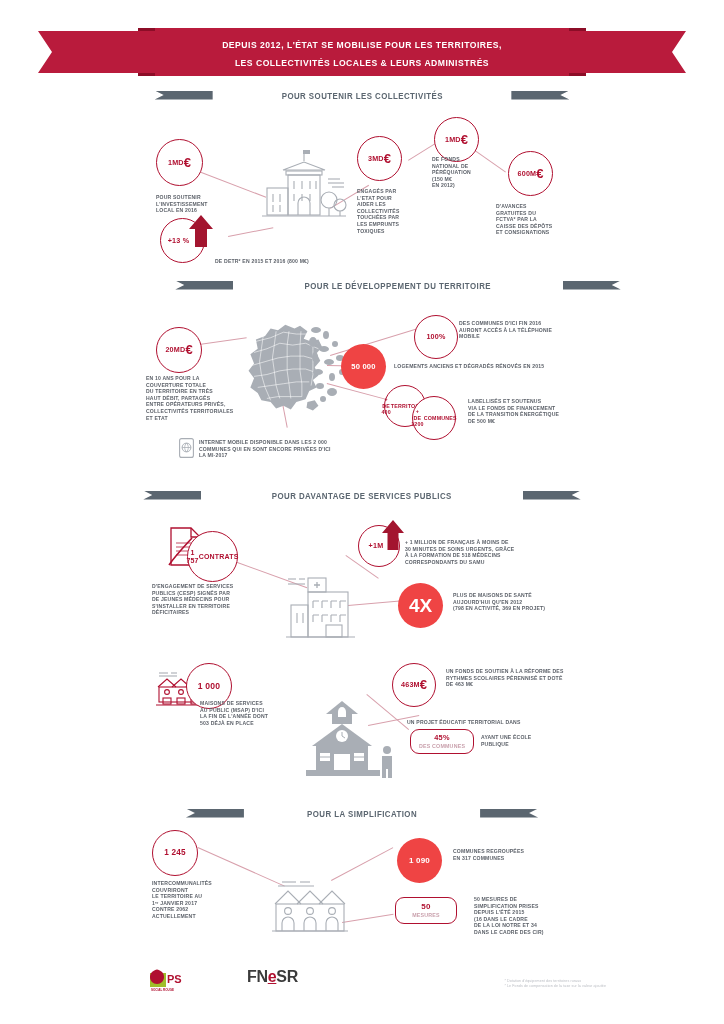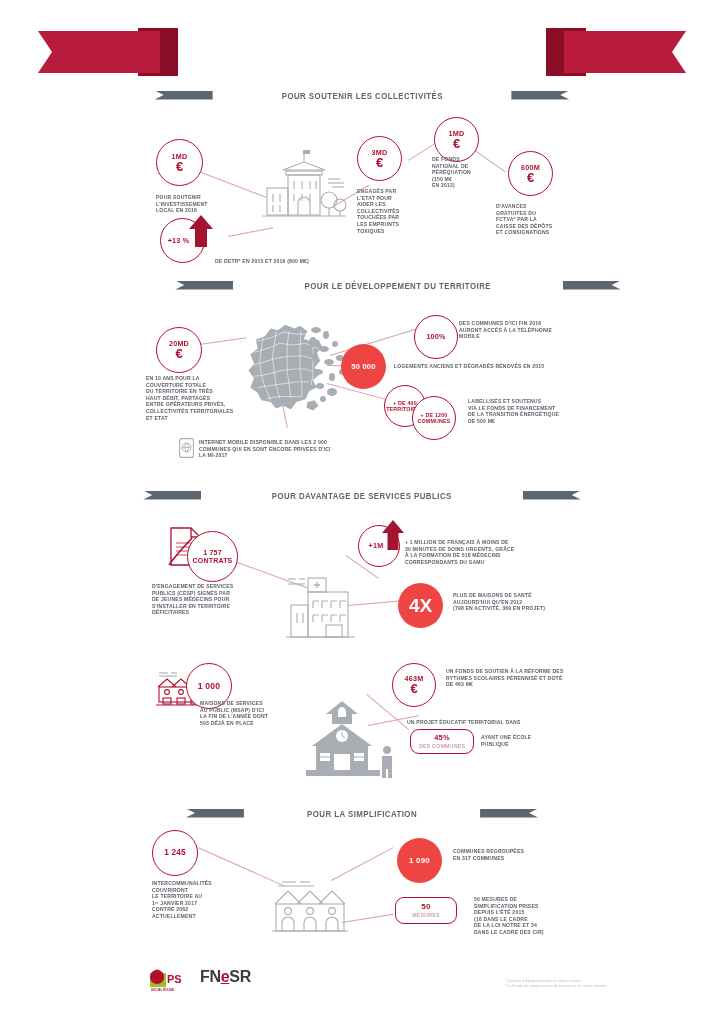--- a/index.html
+++ b/index.html
@@ -29,21 +29,21 @@
   .sec-ban{position:absolute;height:16px;display:flex;align-items:center;justify-content:center;gap:44px;}
   .sec-ban .bar{width:58px;height:9px;background:#5b6670;}
   .sec-ban .bar.l{clip-path:polygon(0 0,100% 0,100% 100%,0 100%,9px 50%);margin-right:7px;}
   .sec-ban .bar.r{clip-path:polygon(0 0,100% 0,calc(100% - 9px) 50%,100% 100%,0 100%);margin-left:7px;}
   .sec-ban .lbl{font-size:9.6px;font-weight:700;letter-spacing:.55px;color:#5b6670;
                 text-transform:uppercase;white-space:nowrap;
                 font-family:"Liberation Sans Narrow","Liberation Sans",sans-serif;
                 transform:scaleX(.82);transform-origin:center;}
 
   
-  .circ{position:absolute;border-radius:50%;display:flex;flex-direction:column;
+  .circ{position:absolute;border-radius:50%;display:flex;flex-direction:row;
         align-items:center;justify-content:center;text-align:center;box-sizing:border-box;}
   .circ.out{border:1.3px solid #b01030;background:#fff;}
   .circ.fill{background:#ef4444;color:#fff;}
   .c-num{color:#b01030;font-weight:700;font-size:7.2px;letter-spacing:.2px;line-height:8px;}
   .c-eur{color:#b01030;font-weight:700;font-size:13px;line-height:13px;margin-top:-1px;}
   .circ.fill .c-num{color:#fff;}
 
   
   .badge{position:absolute;border:1.2px solid #b01030;border-radius:9px;background:#fff;
          display:flex;flex-direction:column;align-items:center;justify-content:center;
@@ -59,20 +59,26 @@
   svg{display:block;overflow:visible;}
 </style>
 </head>
 <body>
 
 <div class="abs" id="hdr-wrap">
   <div class="rib-fold l"></div>
   <div class="rib-fold r"></div>
   <div class="rib-tail l"></div>
   <div class="rib-tail r"></div>
+  <div id="hdr-main">
+    <div>
+      <span>DEPUIS 2012, L'ÉTAT SE MOBILISE POUR LES TERRITOIRES,</span><br>
+      <span>LES COLLECTIVITÉS LOCALES &amp; LEURS ADMINISTRÉS</span>
+    </div>
+  </div>
 </div>
 
 <div class="sec-ban" style="left:0;top:87px;width:724px;">
   <div class="bar l"></div>
   <div class="lbl">POUR SOUTENIR LES COLLECTIVITÉS</div>
   <div class="bar r"></div>
 </div>
 
 <div class="ln" style="left:199px;top:171px;width:72px;transform:rotate(21deg);"></div>
 <div class="ln" style="left:228px;top:236px;width:46px;transform:rotate(-11deg);"></div>
@@ -504,19 +510,19 @@
 <div class="abs" style="left:148px;top:967px;width:44px;height:26px;">
   <svg width="44" height="26" viewBox="0 0 44 26">
     <path d="M2 6 h16 v14 h-16 Z" fill="#9fbe2a"></path>
     <path d="M9 3 c4 0 7 3 7 7 c0 4 -3 7 -7 7 c-4 0 -7 -3 -7 -7 c0 -4 3 -7 7 -7 Z" fill="#b01030"></path>
     <circle cx="9" cy="5" r="2.6" fill="#b01030"></circle>
     <text x="19" y="16" font-family="Liberation Sans, sans-serif" font-size="11" font-weight="700" fill="#b01030">PS</text>
     <text x="3" y="24" font-family="Liberation Sans, sans-serif" font-size="3" font-weight="700" fill="#b01030">SOCIAL ROUGE</text>
   </svg>
 </div>
 <div class="abs" style="left:200px;top:968px;">
-  <span style="font-size:16px;font-weight:700;color:#3b3b3b;letter-spacing:-.3px;">FN</span><span style="font-size:16px;font-weight:700;color:#b01030;letter-spacing:-.3px;text-decoration:underline;">e</span><span style="font-size:16px;font-weight:700;color:#3b3b3b;letter-spacing:-.3px;">SR</span>
+  <span style="font-size:16px;font-weight:700;color:#3b3b3b;letter-spacing:-.3px;margin-left:47px;">FN</span><span style="font-size:16px;font-weight:700;color:#b01030;letter-spacing:-.3px;text-decoration:underline;">e</span><span style="font-size:16px;font-weight:700;color:#3b3b3b;letter-spacing:-.3px;">SR</span>
 </div>
 
 <div id="footnotes">
   <div>* Dotation d'équipement des territoires ruraux</div>
   <div>* Le Fonds de compensation de la taxe sur la valeur ajoutée</div>
 </div>
 
 </body></html>

